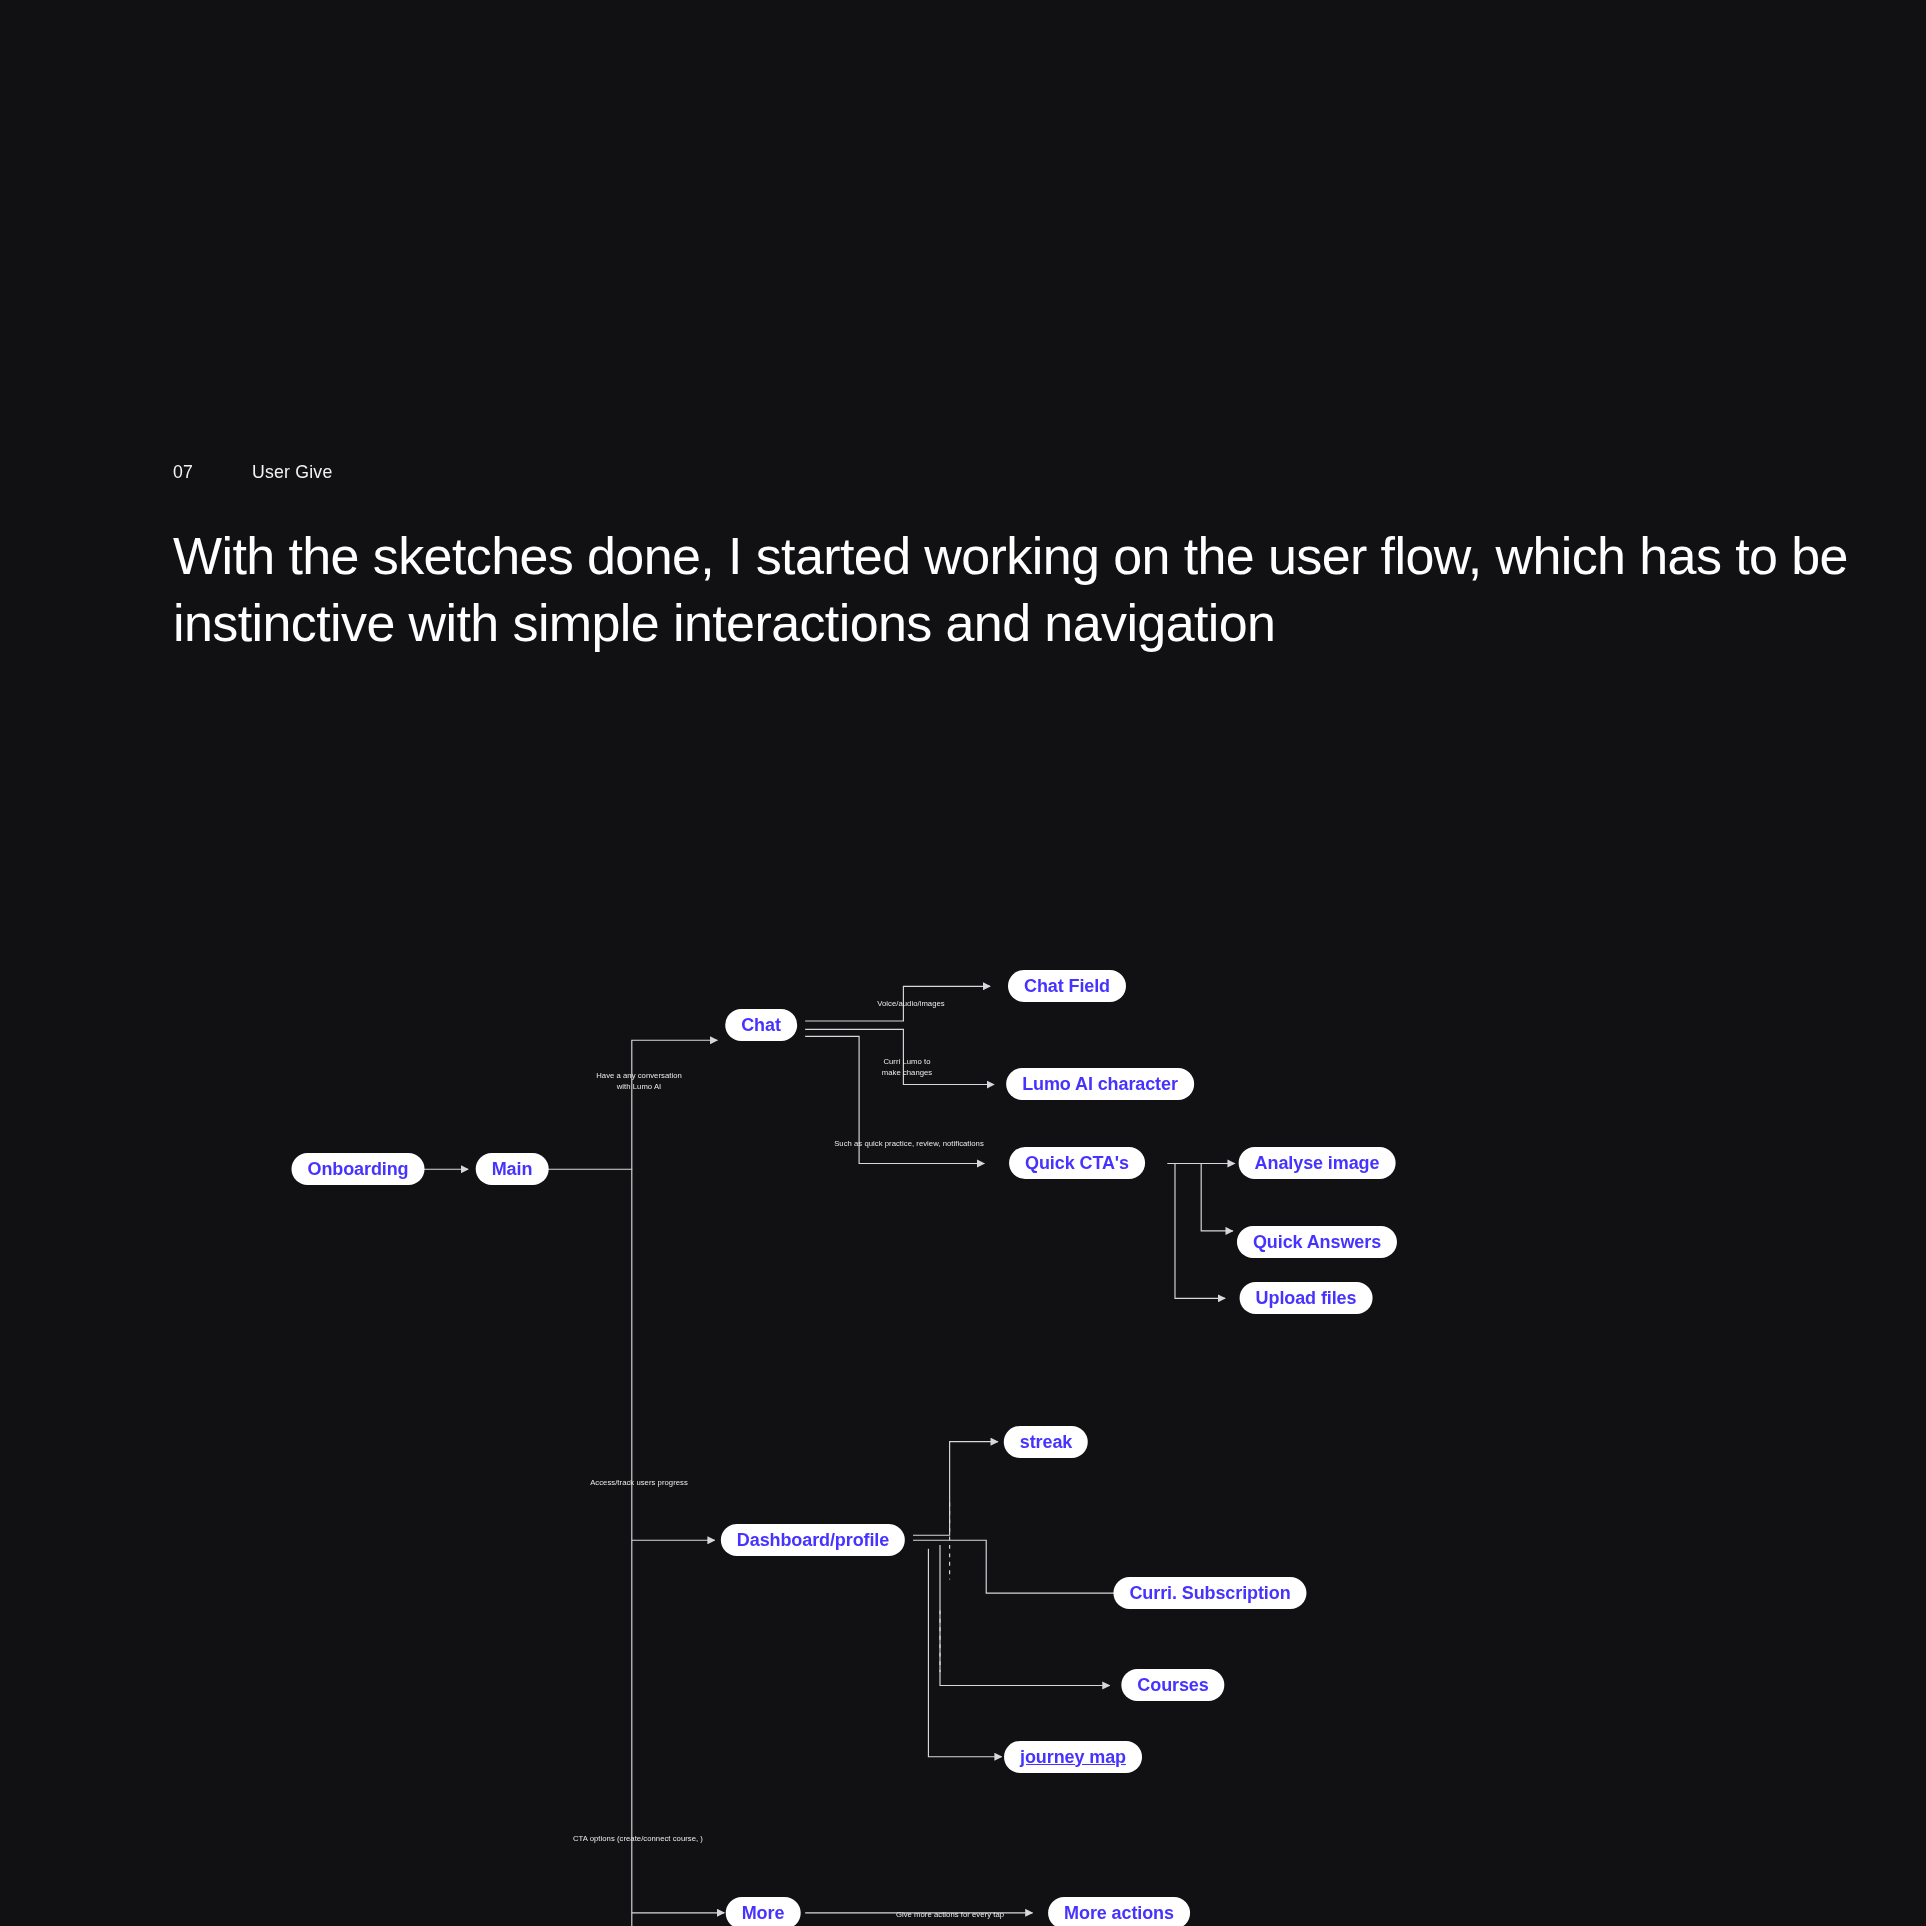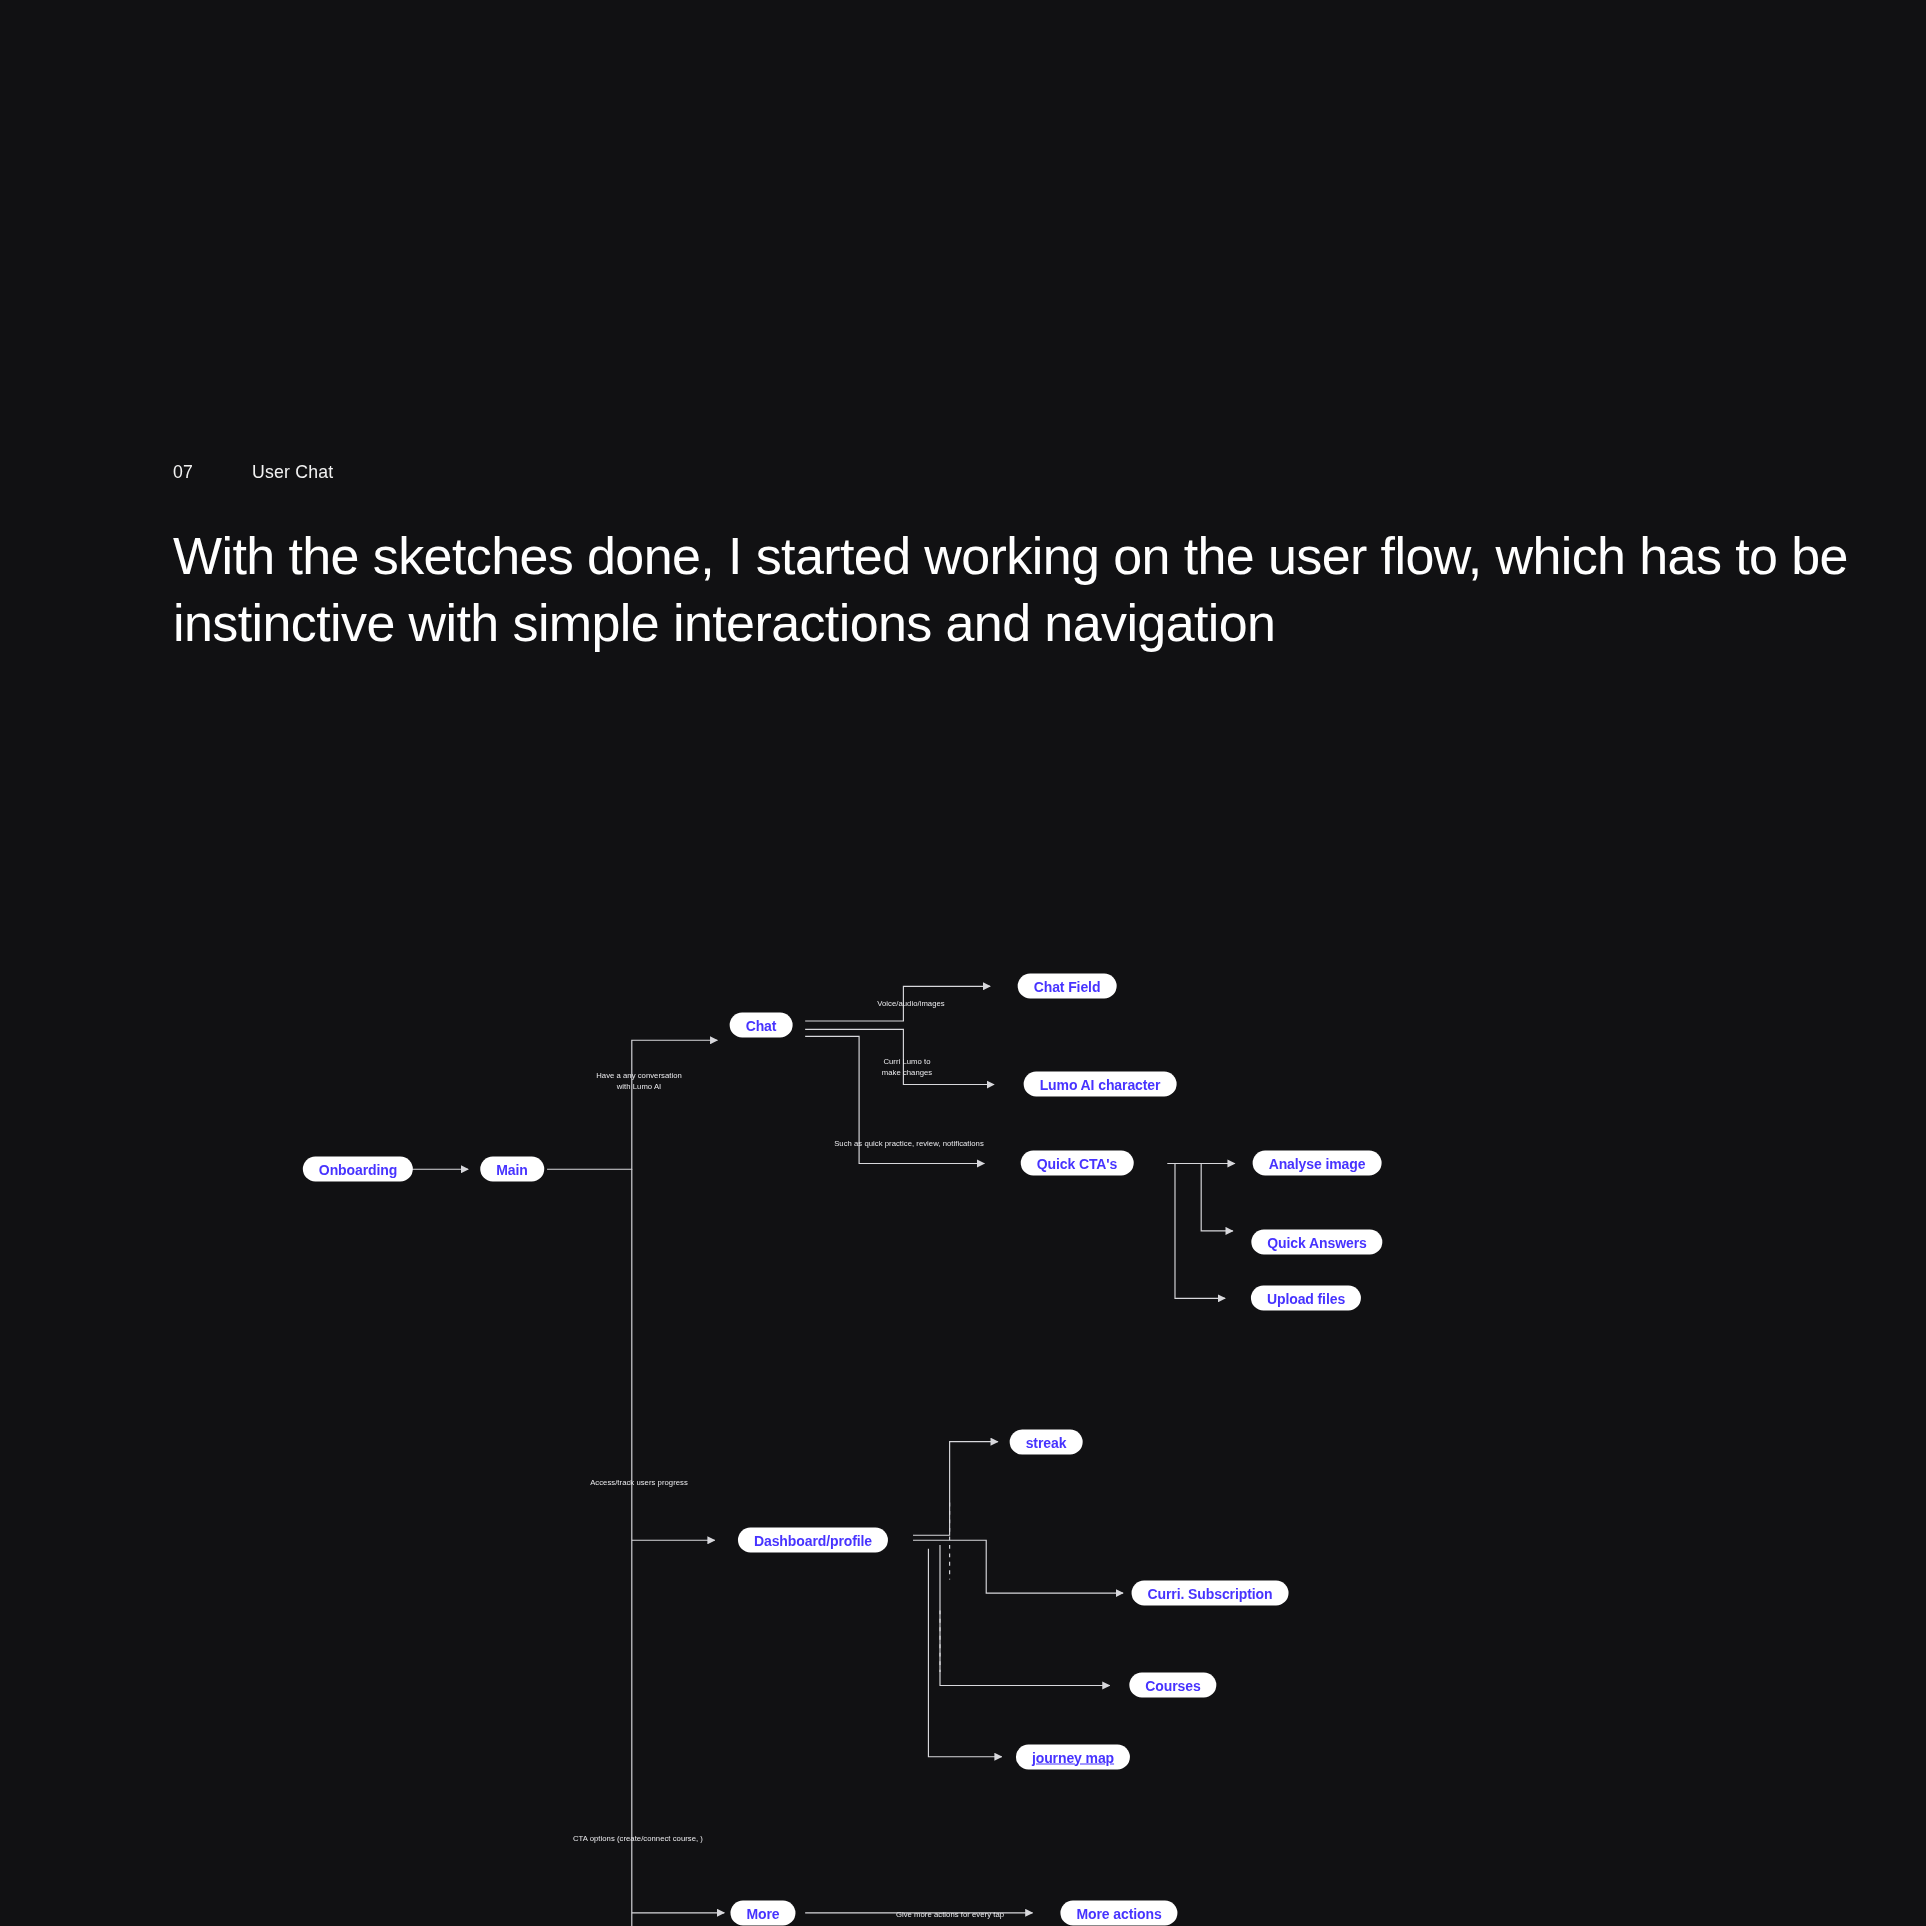--- a/index.html
+++ b/index.html
@@ -63,28 +63,28 @@
     width: 2219px;
     height: 2975px;
     pointer-events: none;
   }
 
   .node {
     position: absolute;
     background: #ffffff;
     color: #4733ff;
     border-radius: 385px;
-    font-size: 14px;
+    font-size: 18px;
     font-weight: 700;
     letter-spacing: -0.1px;
     display: flex;
     align-items: center;
     justify-content: center;
     white-space: nowrap;
-    height: 25px;
+    height: 32px;
     padding: 0 16px;
     box-sizing: border-box;
     transform: translate(-50%, -50%);
   }
 
   .edge-label {
     position: absolute;
     color: #e9e9ec;
     font-size: 7.7px;
     line-height: 1.45;
@@ -93,21 +93,21 @@
     white-space: pre-line;
     transform: translate(-50%, -50%);
   }
 </style>
 </head>
 <body>
 
 <div class="header">
   <div class="eyebrow">
     <span class="num">07</span>
-    <span class="label">User Chat</span>
+    <span class="label">User Give</span>
   </div>
   <div class="headline">With the sketches done, I started working on the user flow, which has to be instinctive with simple interactions and navigation</div>
 </div>
 
 <div class="canvas">
 
   <svg viewBox="0 0 5760 7722" xmlns="http://www.w3.org/2000/svg">
     <defs>
       <marker id="arw" viewBox="0 0 10 10" refX="9" refY="5" markerWidth="7" markerHeight="7" orient="auto-start-reverse">
         <path d="M 0 0 L 10 5 L 0 10 z" fill="#d8d8dc"></path>

